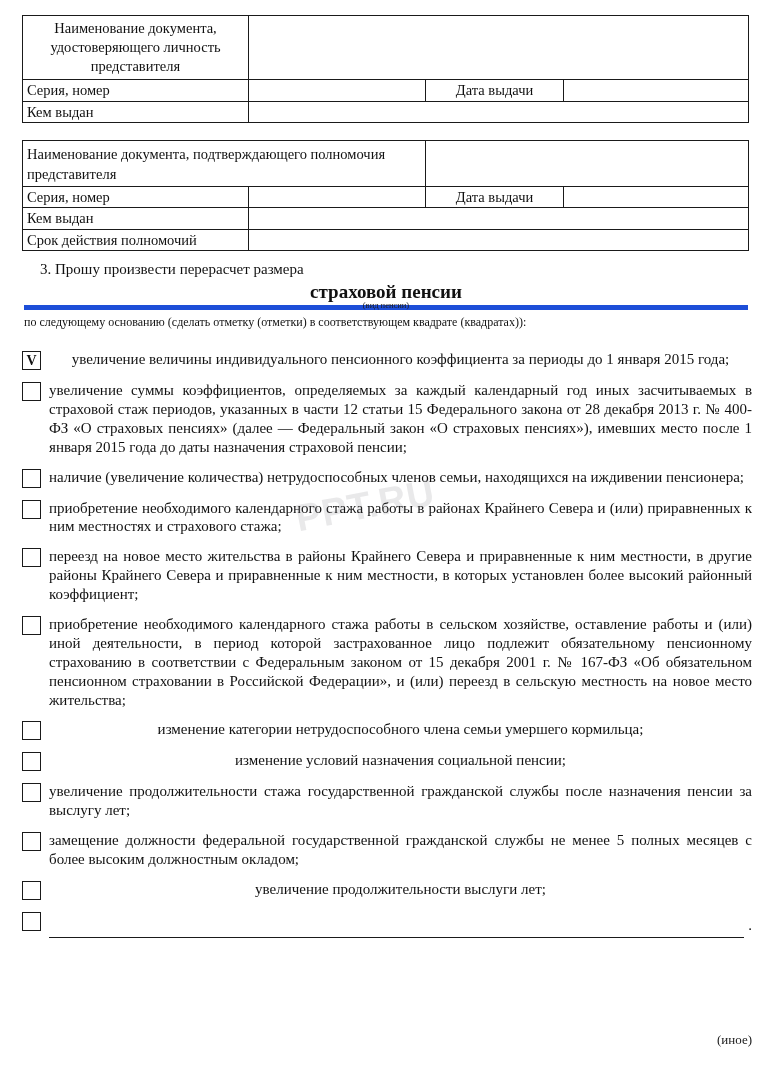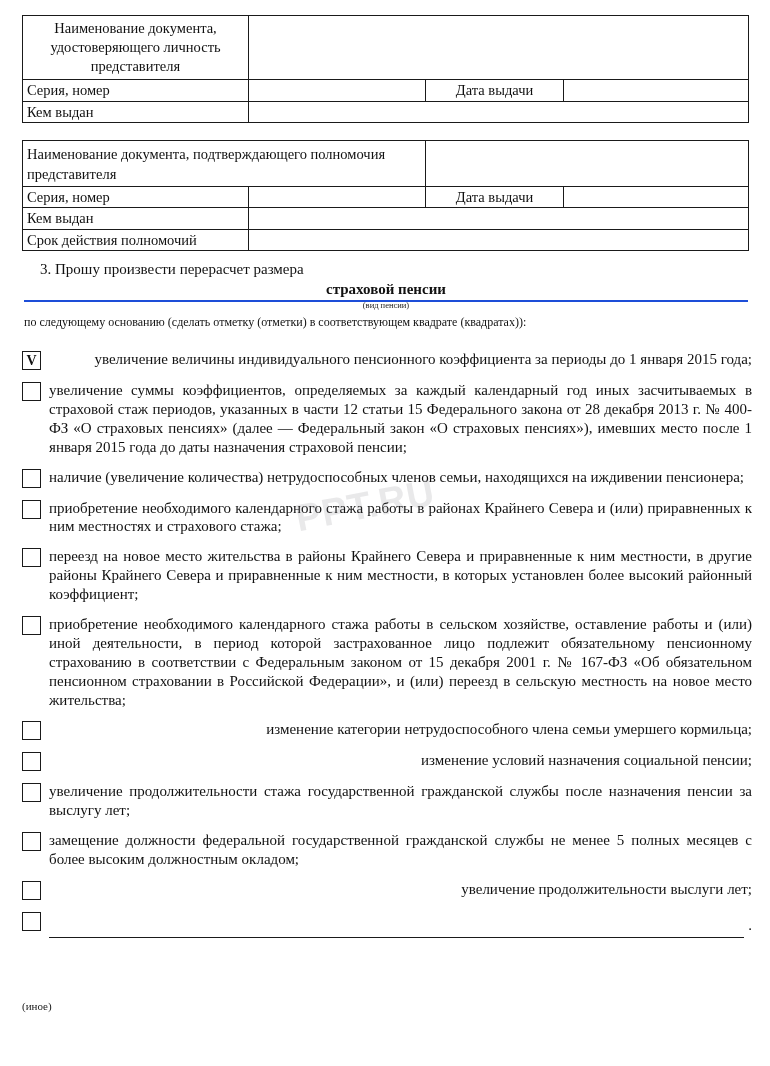--- a/index.html
+++ b/index.html
@@ -79,24 +79,24 @@
     top: 261px;
     font-size: 15px;
     white-space: nowrap;
   }
   .pension-type-line {
     position: absolute;
     left: 24px;
     top: 281px;
     width: 724px;
     text-align: center;
-    font-size: 15px;
+    font-size: 19px;
     font-weight: bold;
     padding-bottom: 2px;
-    border-bottom: 2px solid #1d4ed8;
+    border-bottom: 5px solid #1d4ed8;
   }
   .caption {
     position: absolute;
     width: 724px;
     left: 24px;
     text-align: center;
     font-size: 8.5px;
     color: #1a1a1a;
   }
   #caption-pension-type { top: 300px; }
@@ -141,21 +141,21 @@
   .option-text {
     flex: 1 1 auto;
     padding-left: 8px;
     font-size: 15px;
     line-height: 1.26;
     text-align: justify;
     text-justify: inter-word;
     hyphens: manual;
   }
   .option-text.nojustify {
-    text-align: right;
+    text-align: center;
   }
 
   
   .blank-row .option-text {
     padding-left: 8px;
     position: relative;
     height: 28px;
   }
   .blank-line {
     position: absolute;
@@ -167,23 +167,23 @@
   .trailing-dot {
     position: absolute;
     right: 0px;
     bottom: 4px;
     font-size: 15px;
   }
   #caption-other {
     position: absolute;
     left: 22px;
     width: 730px;
-    text-align: left;
-    font-size: 11px;
-    top: 1000px;
+    text-align: right;
+    font-size: 13px;
+    top: 1032px;
   }
 </style>
 </head>
 <body>
 
 <div class="page">
 
   <div class="watermark">PPT.RU</div>
 
   <table class="doc-table" id="table-identity">

